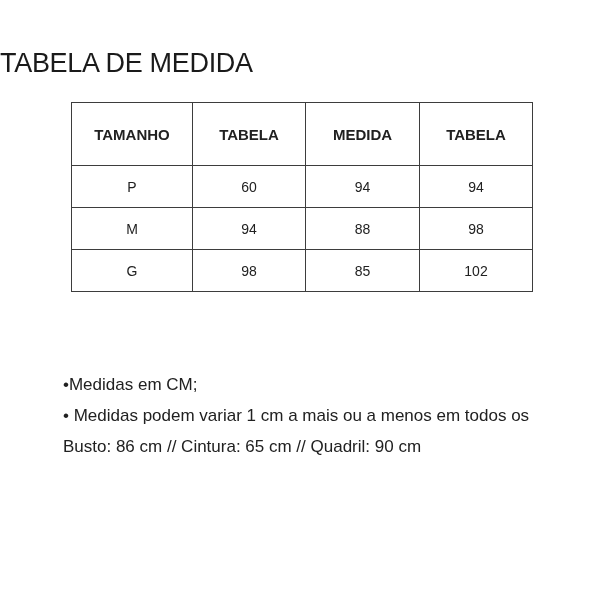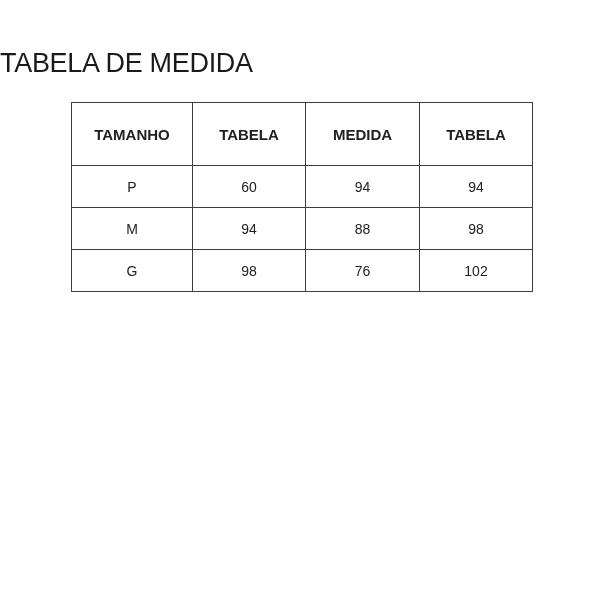--- a/index.html
+++ b/index.html
@@ -94,22 +94,25 @@
       </tr>
       <tr>
         <td>M</td>
         <td>94</td>
         <td>88</td>
         <td>98</td>
       </tr>
       <tr>
         <td>G</td>
         <td>98</td>
-        <td>76</td>
+        <td>85</td>
         <td>102</td>
       </tr>
     </tbody>
   </table>
 
   <div class="notes">
+    <div class="note-line">•Medidas em CM;</div>
+    <div class="note-line">• Medidas podem variar 1 cm a mais ou a menos em todos os</div>
+    <div class="note-line">Busto: 86 cm // Cintura: 65 cm // Quadril: 90 cm</div>
   </div>
 
 </div>
 
 </body></html>

